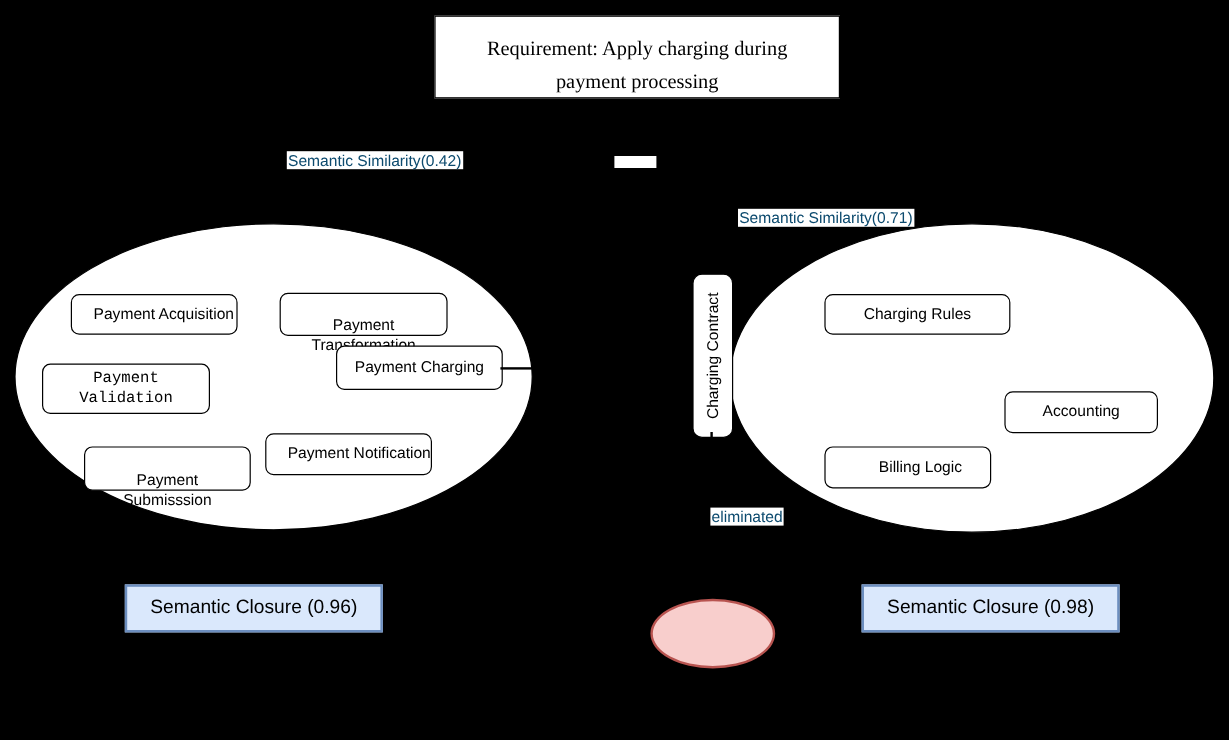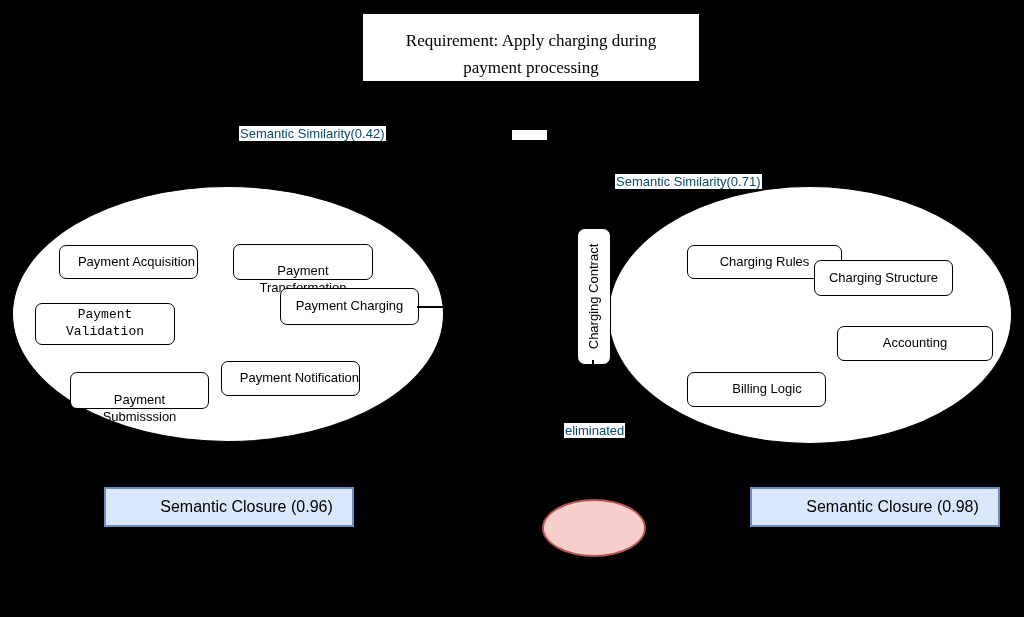--- a/index.html
+++ b/index.html
@@ -77,34 +77,33 @@
     background: #ffffff;
     color: #0c4a6e;
     font-size: 13px;
     line-height: 15px;
     padding: 0 1px;
     white-space: nowrap;
   }
   #sim-left-label  { left: 239px; top: 126px; }
   #sim-right-label { left: 615px; top: 126px; margin-top: 48px; }
   #middle-edge-label { left: 512px; top: 130px; width: 35px; height: 10px; padding: 0; }
-  #eliminated-label { left: 564px; top: 423px; }
+  #eliminated-label { left: 592px; top: 423px; }
   
   .closure-box {
     position: absolute;
     width: 211px; height: 36px;
     background: #dae8fc;
     border: 2px solid #6c8ebf;
     box-sizing: content-box;
     display: flex; align-items: center; justify-content: center;
     font-size: 16px;
-    padding-left: 35px;
   }
   #closure-left  { left: 104px; top: 487px; }
-  #closure-right { left: 718px; top: 487px; margin-left: 32px; }
+  #closure-right { left: 718px; top: 487px; }
   
   #eliminated-ellipse {
     position: absolute;
     left: 542px; top: 499px;
     width: 104px; height: 58px;
     background: #f8cecc;
     border: 2px solid #b85450;
     border-radius: 50%;
     box-sizing: border-box;
   }
@@ -140,24 +139,21 @@
     <span>Payment Submisssion</span>
   </div>
   <div class="node" style="left:221px; top:361px; width:139px; height:35px;justify-content:flex-end;">
     <span>Payment Notification</span>
   </div>
 
   <div class="cluster-ellipse" id="right-ellipse"></div>
   <div class="node" style="left:687px; top:216px; width:155px; height:34px;margin-top:29px;">
     <span>Charging Rules</span>
   </div>
-  <div class="node" style="left:814px; top:260px; width:139px; height:36px;">
-    <span>Charging Structure</span>
-  </div>
-  <div class="node" style="left:837px; top:326px; width:156px; height:35px;">
+  <div class="node" style="left:837px; top:326px; width:128px; height:35px;">
     <span>Accounting</span>
   </div>
   <div class="node" style="left:687px; top:372px; width:139px; height:35px;padding-left:21px;">
     <span>Billing Logic</span>
   </div>
 
   <div id="contract-box">
     <span>Charging Contract</span>
   </div>
 

